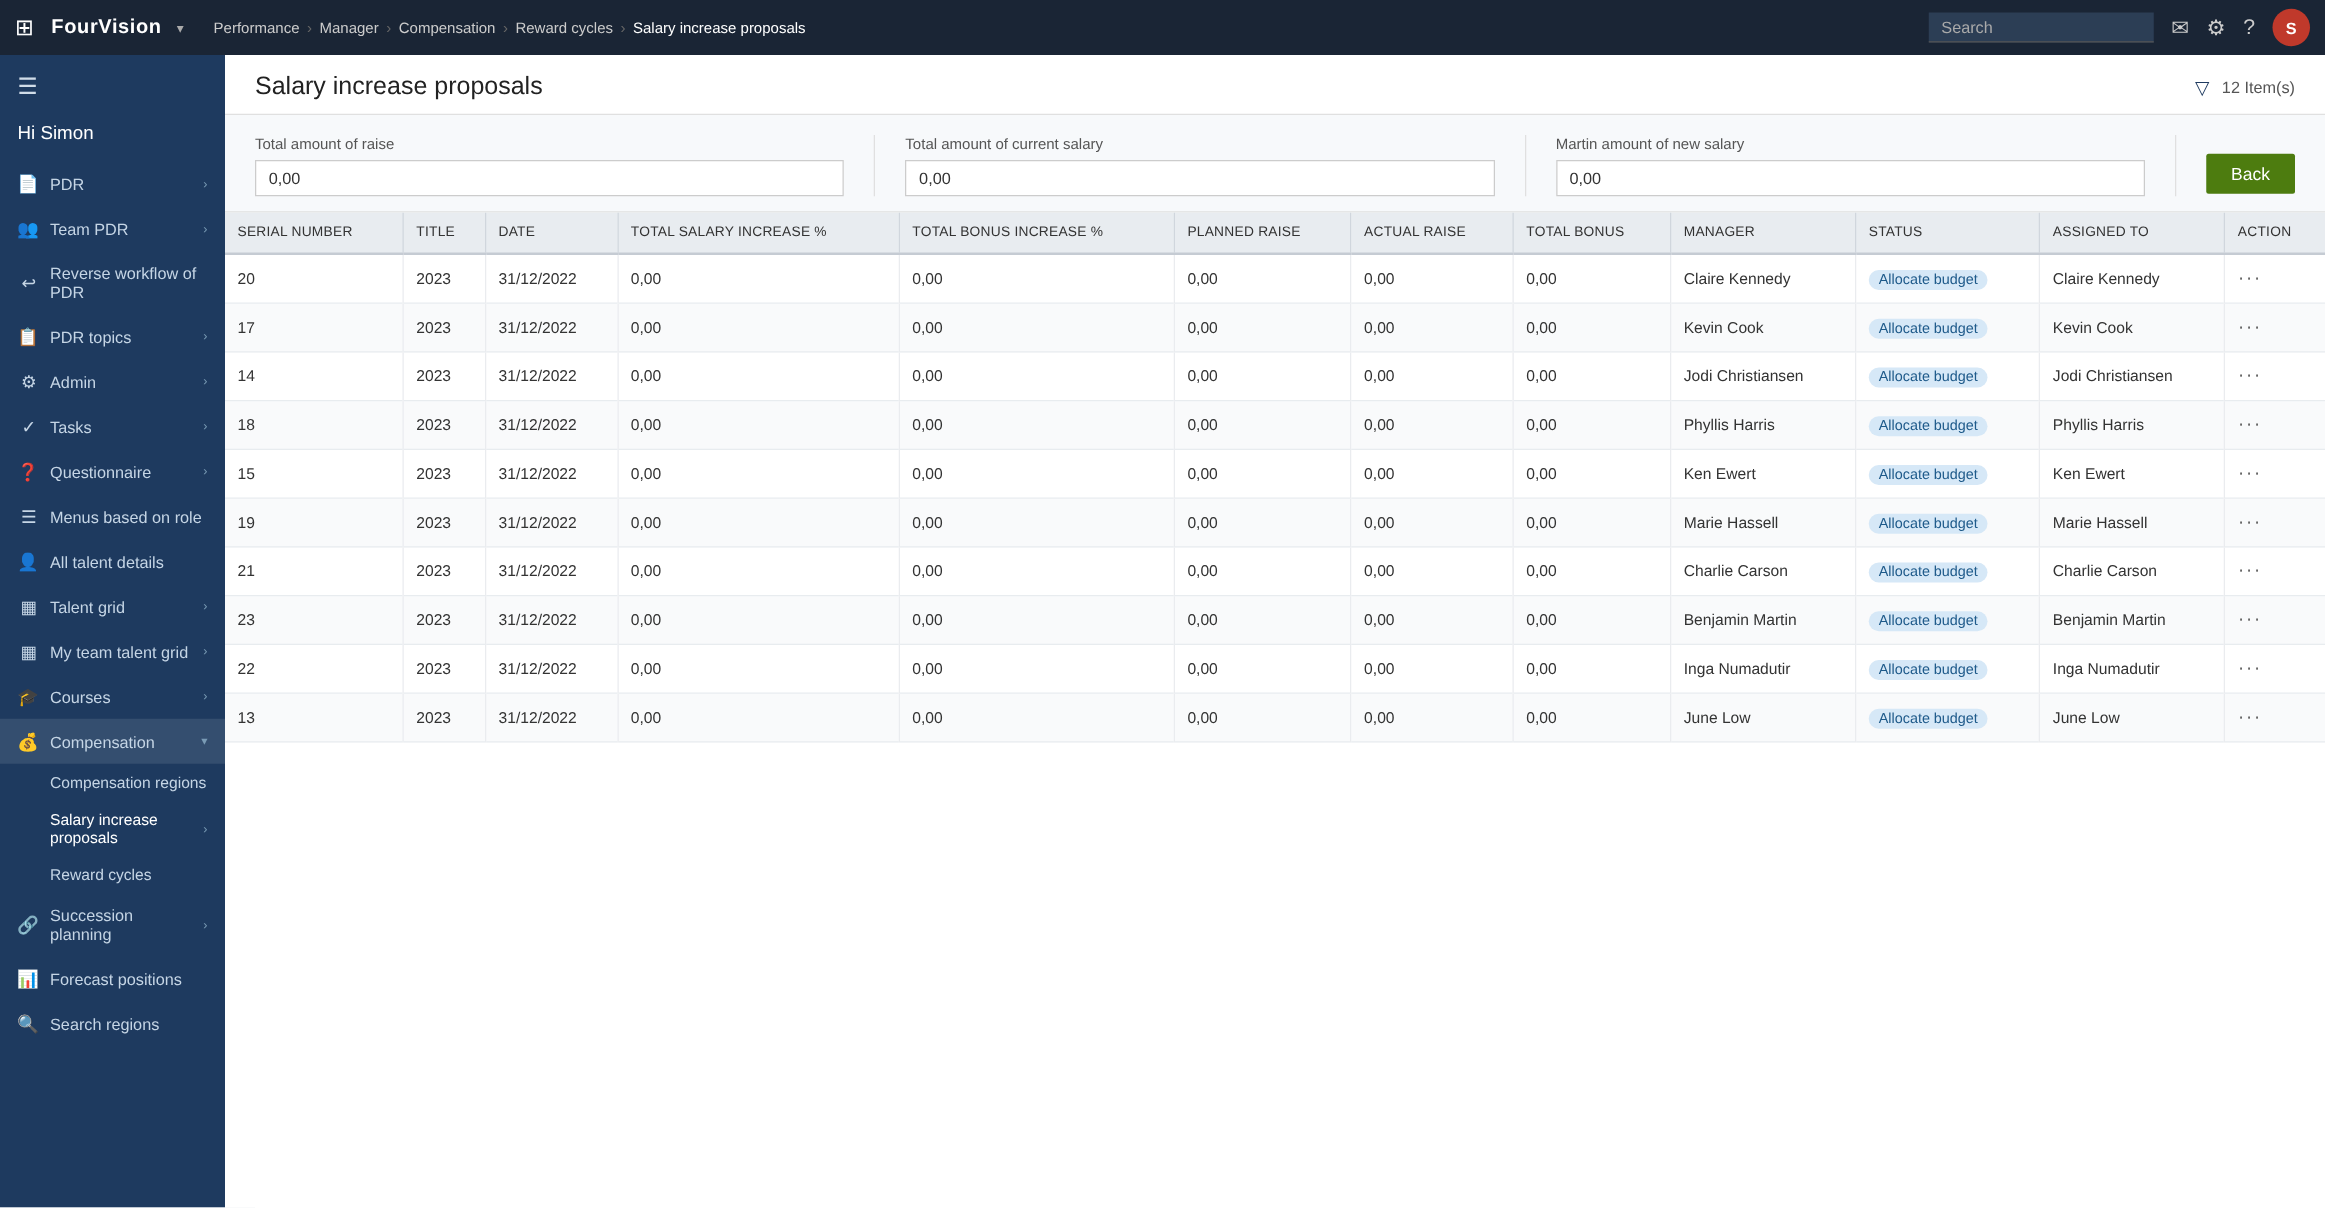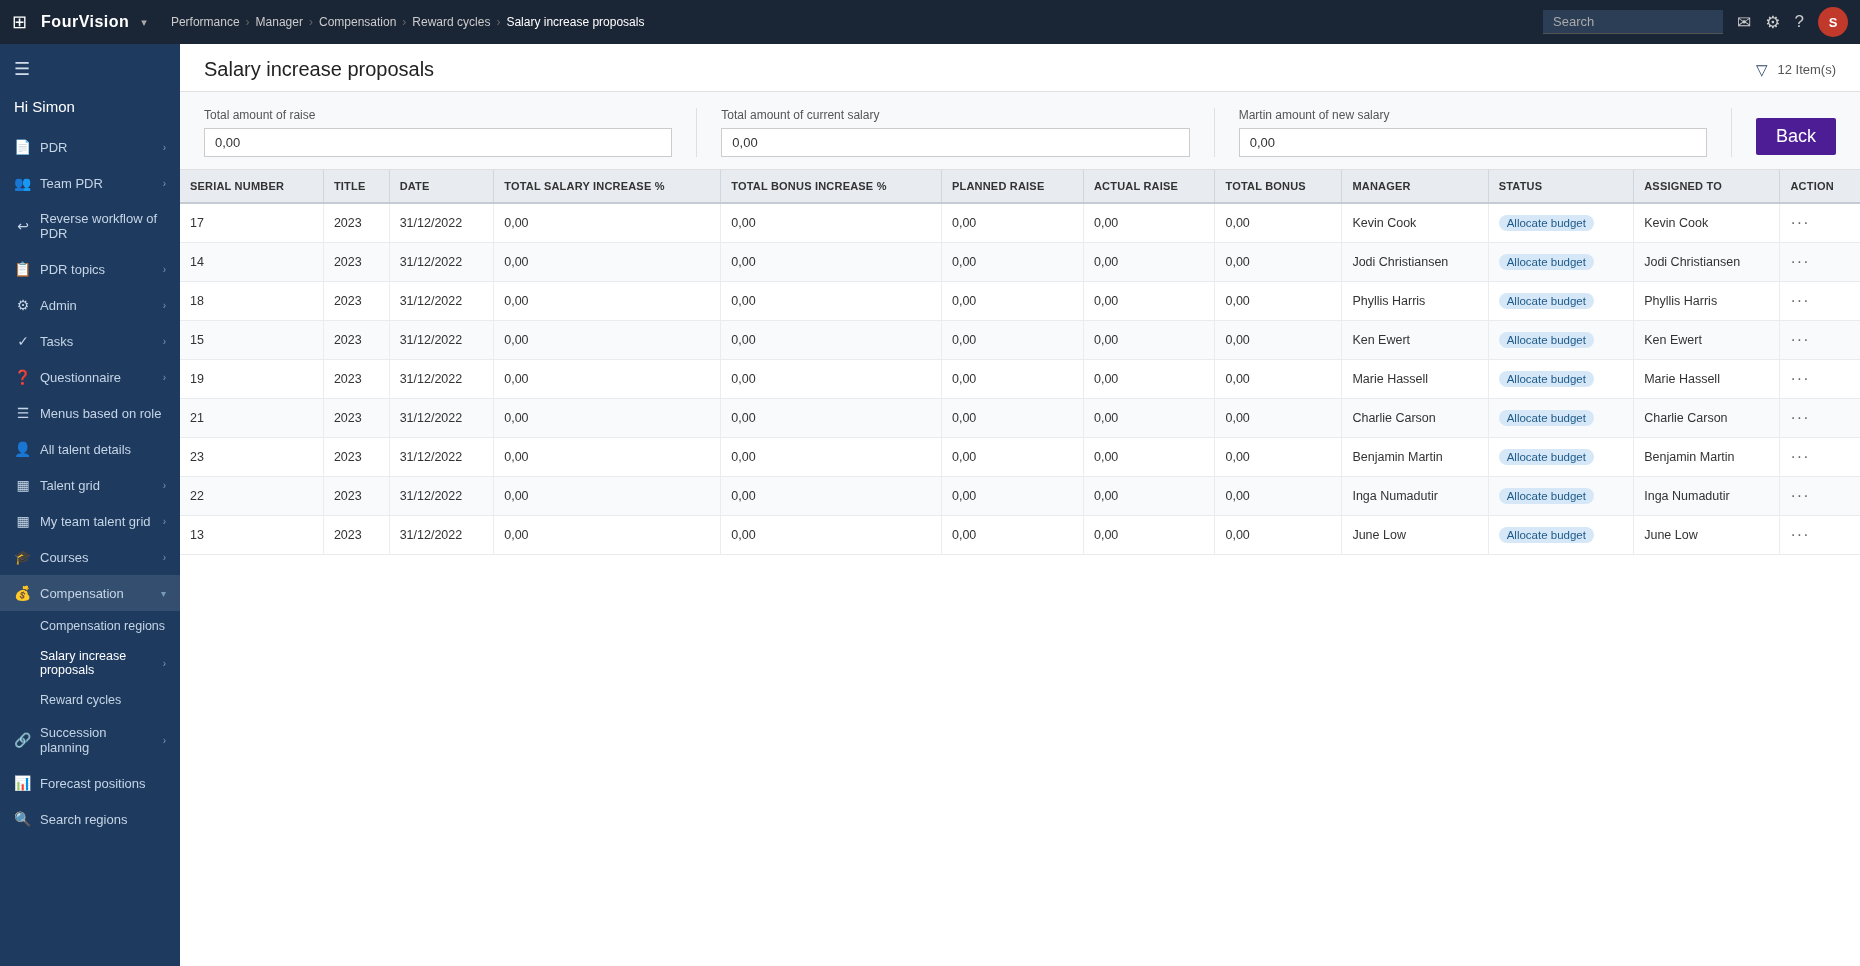--- a/index.html
+++ b/index.html
@@ -94,39 +94,39 @@
     .summary-card input {
       width: 100%;
       padding: 6px 10px;
       border: 1px solid #ccc;
       background: #fff;
       font-size: 13px;
       color: #333;
       outline: none;
     }
     .back-btn {
-      background: #4c1d95;
+      background: #4d7c0f;
       color: #fff;
       border: none;
       padding: 8px 20px;
-      font-size: 18px;
+      font-size: 14px;
       cursor: pointer;
       border-radius: 2px;
       align-self: flex-end;
       margin-bottom: 2px;
     }
 
     
     .table-wrapper { flex: 1; overflow-y: auto; padding: 0; }
     table { width: 100%; border-collapse: collapse; font-size: 12.5px; }
     thead tr { background: #e8ecf0; }
     thead th {
       padding: 10px 10px;
       text-align: left;
-      font-weight: 700;
+      font-weight: 400;
       font-size: 11px;
       color: #333;
       border-right: 1px solid #d0d6dd;
       border-bottom: 2px solid #c5cbd3;
       white-space: nowrap;
       text-transform: uppercase;
       letter-spacing: 0.2px;
     }
     thead th:last-child { border-right: none; }
     tbody tr { border-bottom: 1px solid #e8ecef; }
@@ -306,20 +306,34 @@
             <th>ACTUAL RAISE</th>
             <th>TOTAL BONUS</th>
             <th>MANAGER</th>
             <th>STATUS</th>
             <th>ASSIGNED TO</th>
             <th>ACTION</th>
           </tr>
         </thead>
         <tbody id="table-body">
             <tr>
+      <td>20</td>
+      <td>2023</td>
+      <td>31/12/2022</td>
+      <td>0,00</td>
+      <td>0,00</td>
+      <td>0,00</td>
+      <td>0,00</td>
+      <td>0,00</td>
+      <td>Claire Kennedy</td>
+      <td><span class="status-badge">Allocate budget</span></td>
+      <td>Claire Kennedy</td>
+      <td><span class="action-dots">···</span></td>
+    </tr>
+            <tr>
       <td>17</td>
       <td>2023</td>
       <td>31/12/2022</td>
       <td>0,00</td>
       <td>0,00</td>
       <td>0,00</td>
       <td>0,00</td>
       <td>0,00</td>
       <td>Kevin Cook</td>
       <td><span class="status-badge">Allocate budget</span></td>

